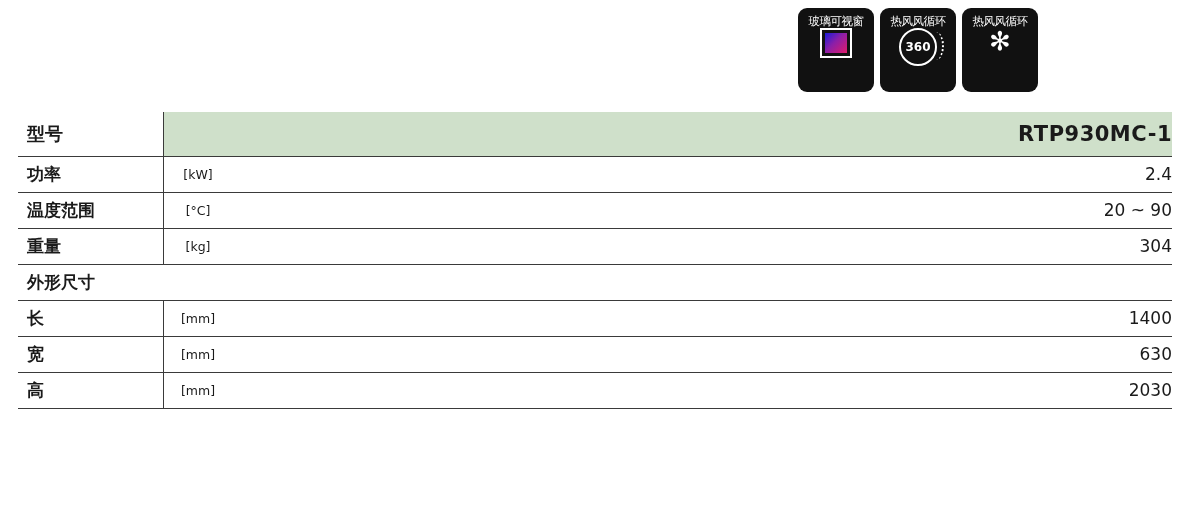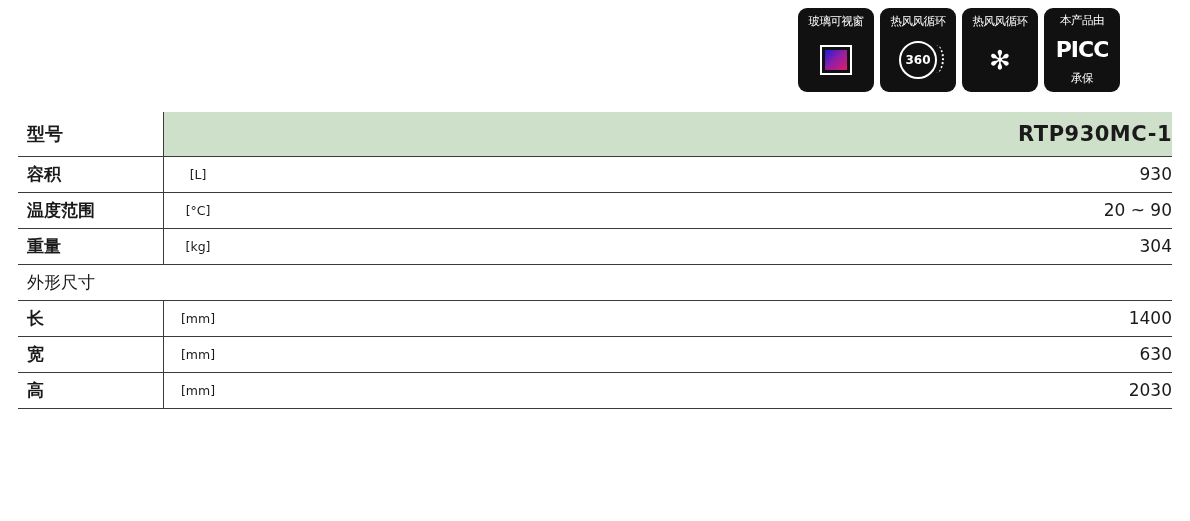--- a/index.html
+++ b/index.html
@@ -40,21 +40,20 @@
   .badge-title {
     font-size: 11.5px;
     letter-spacing: -0.5px;
     line-height: 14px;
     white-space: nowrap;
     font-family: "DejaVu Sans", sans-serif;
   }
   .badge-art {
     flex: 1;
     display: flex;
-    align-items: center;
     justify-content: center;
     width: 100%;
   }
   
   .sq-outer {
     width: 32px;
     height: 30px;
     border: 2px solid #ffffff;
     display: flex;
     align-items: center;
@@ -158,21 +157,21 @@
   .row-model .cell-value {
     background: #cfe0ca;
     font-size: 21px;
     font-weight: bold;
     height: 44px;
     line-height: 44px;
     letter-spacing: 0.5px;
   }
   .row-model .cell-unit { background: #cfe0ca; height: 44px; }
   .sep-left { border-left: 1.4px solid #3a3a3a; }
-  .row-group .cell-label { font-weight: normal; }
+  .row-group .cell-label { font-weight: bold; }
 </style>
 </head>
 <body>
 
 <div class="badge-row">
 
   <div class="badge">
     <div class="badge-title">玻璃可视窗</div>
     <div class="badge-art">
       <div class="sq-outer">
@@ -188,56 +187,51 @@
     </div>
   </div>
 
   <div class="badge">
     <div class="badge-title">热风风循环</div>
     <div class="badge-art">
       <span class="star-glyph">✻</span>
     </div>
   </div>
 
-  <div class="badge badge-picc">
-    <div class="badge-title">本产品由</div>
-    <div class="picc-word">PICC</div>
-    <div class="badge-sub">承保</div>
-  </div>
 
 </div>
 
 <table class="spec-table">
   <tbody>
 
     <tr class="row-model">
       <td class="c-label">
           <div class="cell-label">型号</div>
         </td>
       <td class="c-unit sep-left">
           <div class="cell-unit"></div>
         </td>
       <td class="c-value">
           <div class="cell-value">RTP930MC-1</div>
         </td>
     </tr>
 
 
-
-    <tr>
-      <td class="c-label">
-          <div class="cell-label">容积</div>
-        </td>
-      <td class="c-unit sep-left">
-          <div class="cell-unit">[L]</div>
-        </td>
-      <td class="c-value">
-          <div class="cell-value">930</div>
-        </td>
-    </tr>
+    <tr>
+      <td class="c-label">
+          <div class="cell-label">功率</div>
+        </td>
+      <td class="c-unit sep-left">
+          <div class="cell-unit">[kW]</div>
+        </td>
+      <td class="c-value">
+          <div class="cell-value">2.4</div>
+        </td>
+    </tr>
+
 
     <tr>
       <td class="c-label">
           <div class="cell-label">温度范围</div>
         </td>
       <td class="c-unit sep-left">
           <div class="cell-unit">[°C]</div>
         </td>
       <td class="c-value">
           <div class="cell-value">20 ~ 90</div>

